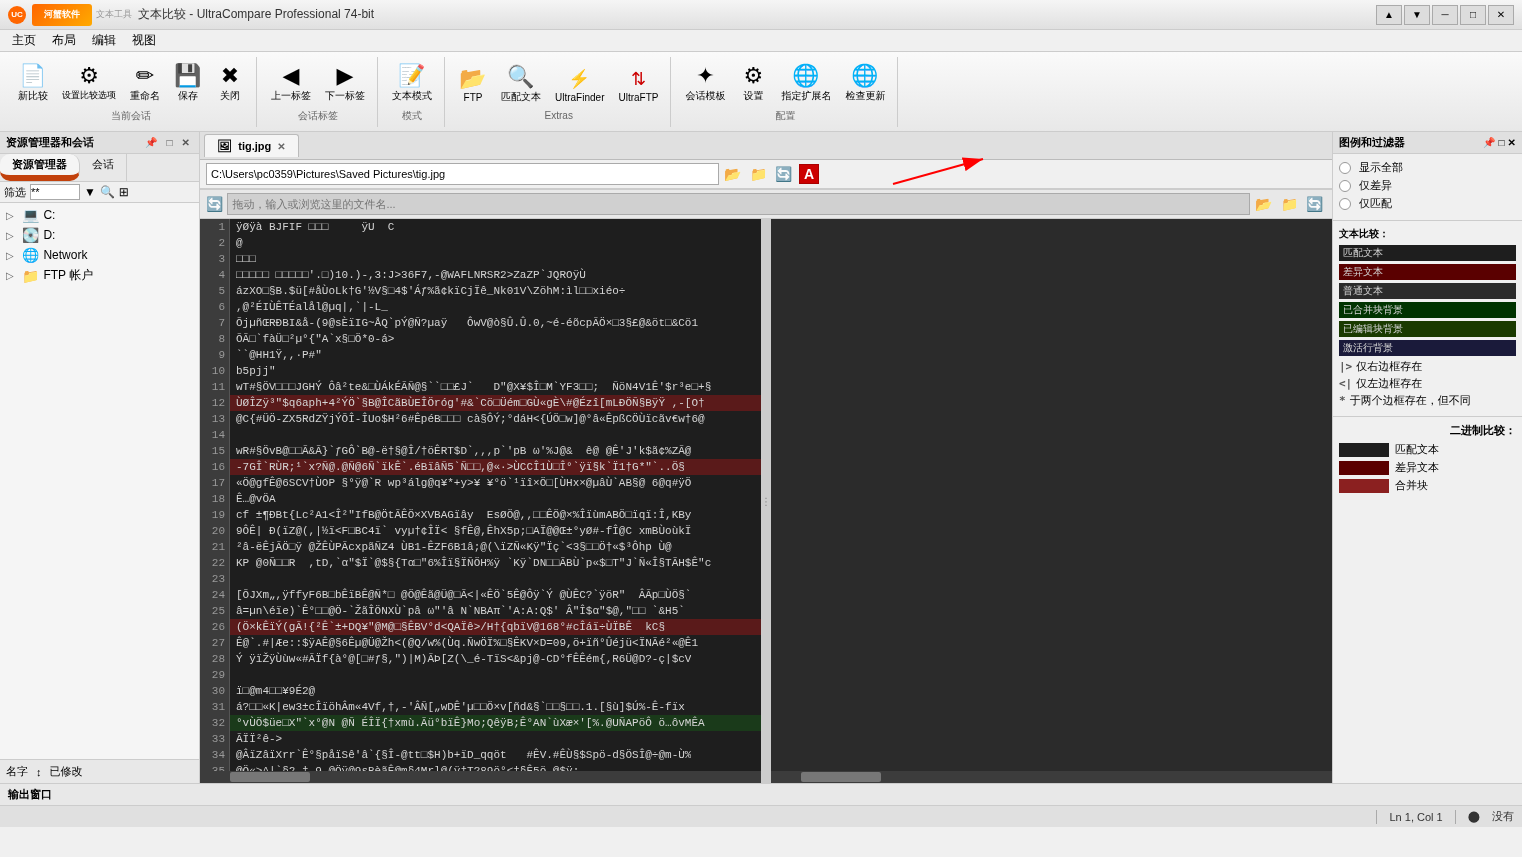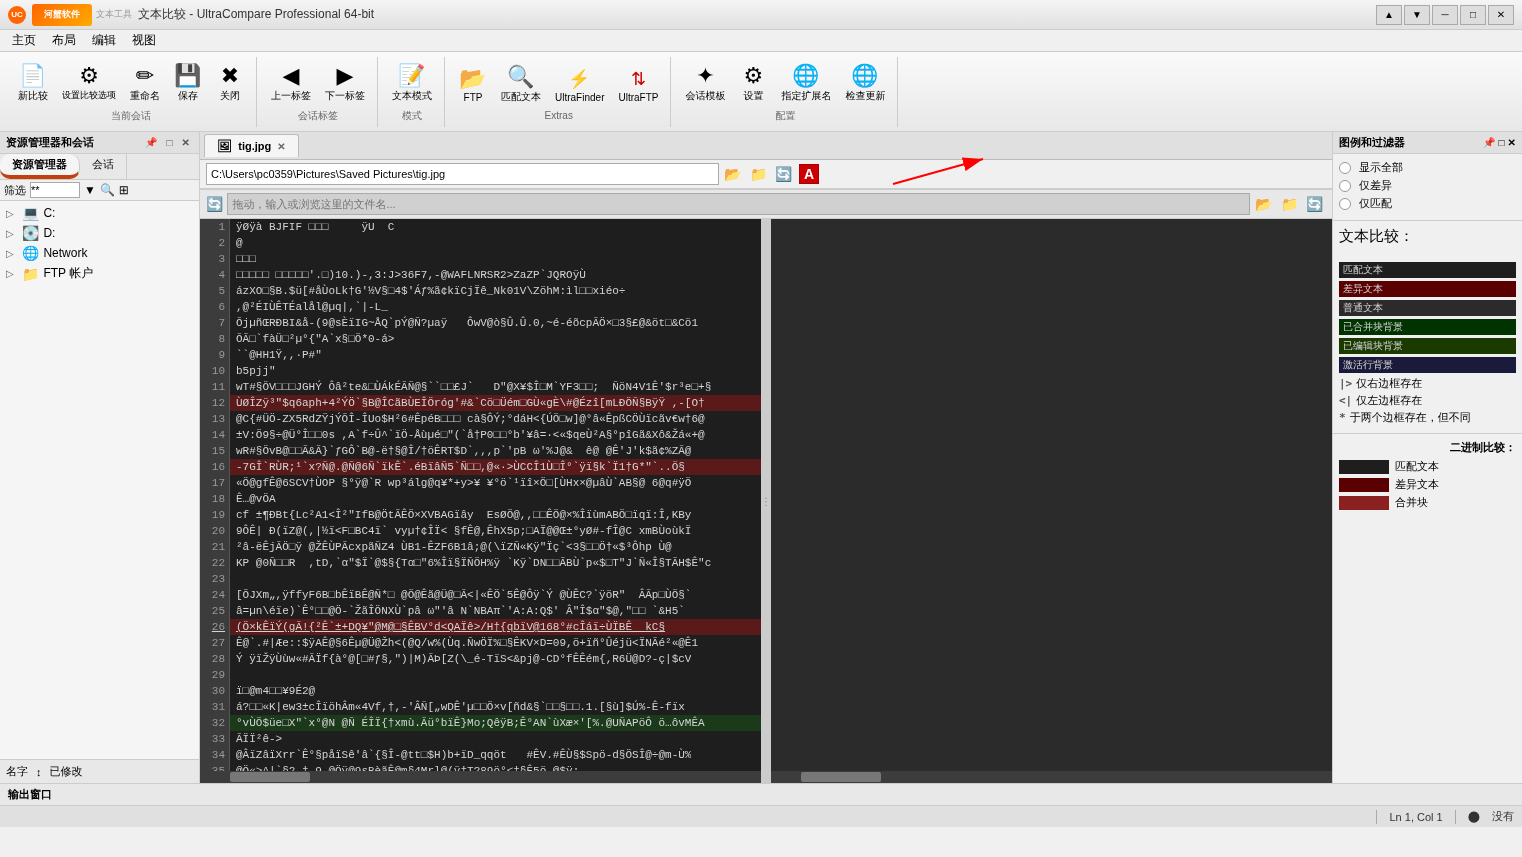--- a/index.html
+++ b/index.html
@@ -107,21 +107,21 @@
       display: flex;
       background: #e8e8e8;
       border-bottom: 1px solid #ccc;
     }
     .panel-tab {
       padding: 3px 12px;
       font-size: 11px;
       cursor: pointer;
       border-right: 1px solid #ccc;
     }
-    .panel-tab.active { background: #f5f5f5; font-weight: bold; border-bottom: 4px solid #c2410c; border-radius: 10px; }
+    .panel-tab.active { background: #f5f5f5; font-weight: bold; border-bottom: 6px solid #c2410c; border-radius: 10px; }
     .panel-toolbar {
       display: flex;
       align-items: center;
       padding: 2px 4px;
       gap: 4px;
       border-bottom: 1px solid #ccc;
       background: #f0f0f0;
     }
     .tree-area { flex: 1; overflow: auto; padding: 2px; }
     .tree-item {
@@ -247,21 +247,21 @@
       display: flex;
       align-items: center;
       justify-content: space-between;
       font-size: 11px;
       font-weight: bold;
     }
     .legend-section {
       padding: 6px;
       border-bottom: 1px solid #ccc;
     }
-    .legend-title { font-size: 15px; font-weight: normal; margin-bottom: 16px; }
+    .legend-title { font-size: 10px; font-weight: bold; margin-bottom: 4px; }
     .legend-item {
       display: flex;
       align-items: center;
       gap: 8px;
       margin-bottom: 3px;
       font-size: 11px;
     }
     .legend-radio { width: 12px; height: 12px; border-radius: 50%; border: 1px solid #999; background: white; display: inline-block; }
     .legend-color-bar {
       flex: 1;
@@ -383,21 +383,21 @@
     <div class="title-bar-logo">
       <span style="font-size:8px;">UC</span>
     </div>
 
     <div style="display:flex;align-items:center;gap:4px;">
       <div style="width:60px;height:22px;background:linear-gradient(135deg,#ff6600,#ffaa00);border-radius:3px;display:flex;align-items:center;justify-content:center;">
         <span style="font-size:9px;color:white;font-weight:bold;">河蟹软件</span>
       </div>
       <div style="font-size:9px;color:#999;">文本工具</div>
     </div>
-    <span style="flex:1;text-align:center;font-size:12px;color:#333;">文本比较 - UltraCompare Professional 64-bit</span>
+    <span style="flex:1;text-align:center;font-size:12px;color:#333;">文本比较 - UltraCompare Professional 74-bit</span>
   </div>
   <div class="title-bar-controls">
     <div class="title-bar-btn">▲</div>
     <div class="title-bar-btn">▼</div>
     <div class="title-bar-btn">─</div>
     <div class="title-bar-btn">□</div>
     <div class="title-bar-btn close">✕</div>
   </div>
 </div>
 
@@ -648,21 +648,20 @@
             <div class="line-row" style="background:#5a1a1a;">
               <div class="line-num">12</div>
               <div class="line-code">ÙØÎZÿ³"$q6aph+4²ÝÖ`§B@ÎCãBÙEÎÖróg'#&amp;`Cö□Üém□GÙ«gÈ\#@Ézî[mLÐÖÑ§BÿŸ ,-[O†</div>
             </div>
             <div class="line-row" style="">
               <div class="line-num">13</div>
               <div class="line-code">@C{#ÜÖ-ZX5RdZŸjÝÕÎ-ÎUo$H²6#ÊpéB□□□ cà§ÔÝ;°dáH&lt;{ÚÖ□w]@°â«ÊpßCÖÙïcãv€w†6@</div>
             </div>
             <div class="line-row" style="">
               <div class="line-num">14</div>
-              <div class="line-code">±V:Ö9§÷@Ü°Î□□0s ,A`f÷Û^`ïÖ-Åùµé□"(`å†P0□□°b'¥â=·&lt;«$qeÙ²A§°pîGã&amp;Xô&amp;Žá«+@</div>
             </div>
             <div class="line-row" style="">
               <div class="line-num">15</div>
               <div class="line-code">wR#§ÖvB@□□Ã&amp;Ã}`ƒGÔ`B@-ë†§@Î/†öÊRT$D`,,,p`'pB ω'%J@&amp;  ê@ @Ê'J'k$ã¢%ZÃ@</div>
             </div>
             <div class="line-row" style="background:#5a1a1a;">
               <div class="line-num">16</div>
               <div class="line-code">-7GÎ`RÙR;¹`x?Ñ@.@Ñ@6Ñ`ïkÊ`.éBïâÑ5`Ñ□□,@«·&gt;ÙCCÎ1Ù□Î°`ÿï§k`Ï1†G*"`..Ö§</div>
             </div>
             <div class="line-row" style="">
@@ -693,21 +692,21 @@
               <div class="line-num">23</div>
             </div>
             <div class="line-row" style="">
               <div class="line-num">24</div>
               <div class="line-code">[ÕJXm„,ÿffyF6B□bÊïBÊ@Ñ*□ @Ö@Êã@Ü@□Ã&lt;|«ÊÖ`5Ê@Ôÿ`Ý @ÙÊC?`ÿöR"  ÂÃp□ÙÖ§`</div>
             </div>
             <div class="line-row" style="">
               <div class="line-num">25</div>
               <div class="line-code">â=µn\éïe)`Ê°□□@Ö-`ŽãÎÖNXÙ`pâ ω"'â N`NBAπ`'A:A:Q$' Â"Î$α"$@,"□□ `&amp;H5`</div>
             </div>
-            <div class="line-row" style="background:#5a1a1a;text-decoration:underline;">
+            <div class="line-row" style="background:#5a1a1a;">
               <div class="line-num">26</div>
               <div class="line-code">(Ö×kÊïÝ(gÃ!{²Ê`±+DQ¥"@M@□§ÊBV°d&lt;QAÏê&gt;/H†{qbïV@168°#cÎáï÷ÙÏBÊ  kC§</div>
             </div>
             <div class="line-row" style="">
               <div class="line-num">27</div>
               <div class="line-code">Ê@`.#|Æe::$ÿAÊ@§6Êµ@Ü@Žh&lt;(@Q/w%(Ùq.ÑwÖÏ%□§ÊKV×D=09,ö+ïñ°Ûéjü&lt;ÏNÃé²«@Ê1</div>
             </div>
             <div class="line-row" style="">
               <div class="line-num">28</div>
               <div class="line-code">Ý ÿïŽÿÙùw«#ÃÏf{à°@[□#ƒ§,")|M)ÃÞ[Z(\_é-TïS&lt;&amp;pj@-CD°fÊÊém{,R6Ü@D?-ç|$cV</div>

